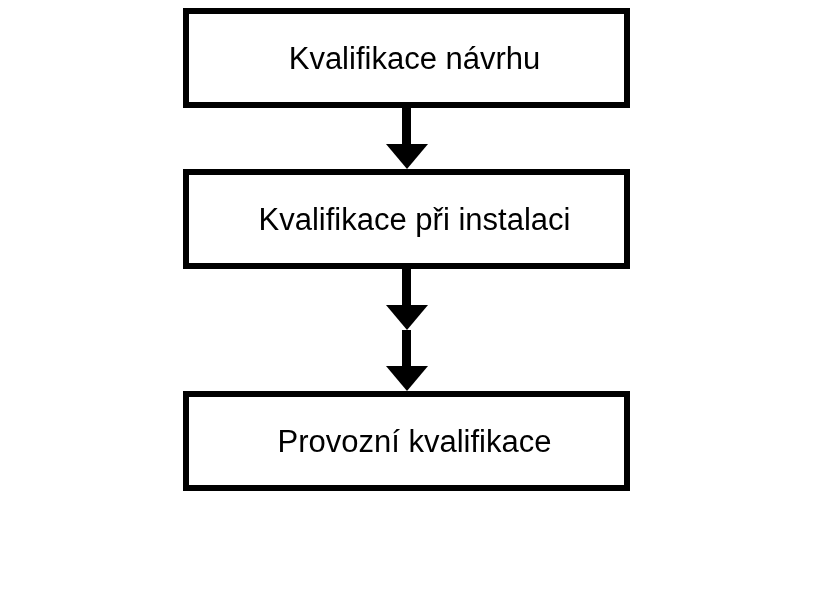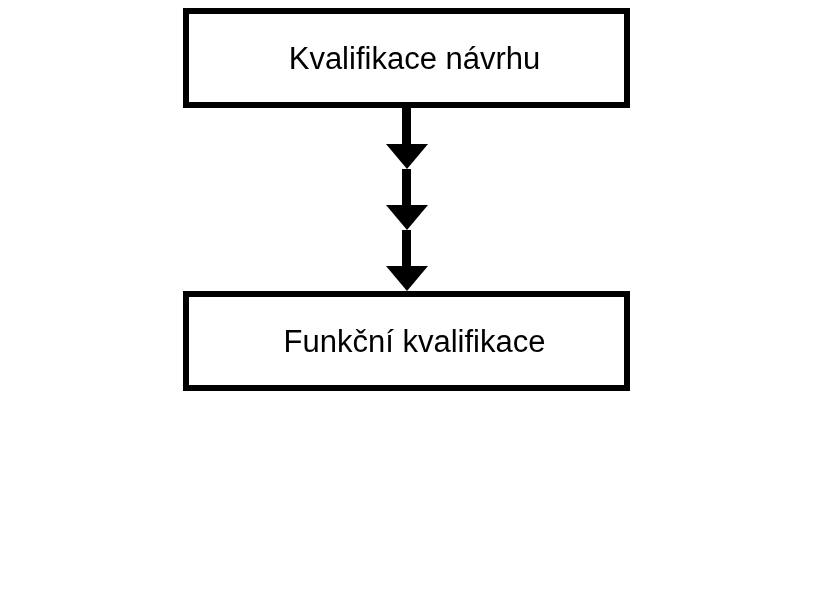--- a/index.html
+++ b/index.html
@@ -74,30 +74,33 @@
 
     <div class="node">
       <span class="node-label">Kvalifikace návrhu</span>
     </div>
 
     <div class="arrow">
       <div class="shaft"></div>
       <div class="head"></div>
     </div>
 
+    <div class="node">
+      <span class="node-label">Kvalifikace při instalaci</span>
+    </div>
 
     <div class="arrow">
       <div class="shaft"></div>
       <div class="head"></div>
     </div>
 
 
     <div class="arrow">
       <div class="shaft"></div>
       <div class="head"></div>
     </div>
 
     <div class="node">
-      <span class="node-label">Funkční kvalifikace</span>
+      <span class="node-label">Provozní kvalifikace</span>
     </div>
 
   </div>
 </div>
 
 </body></html>

